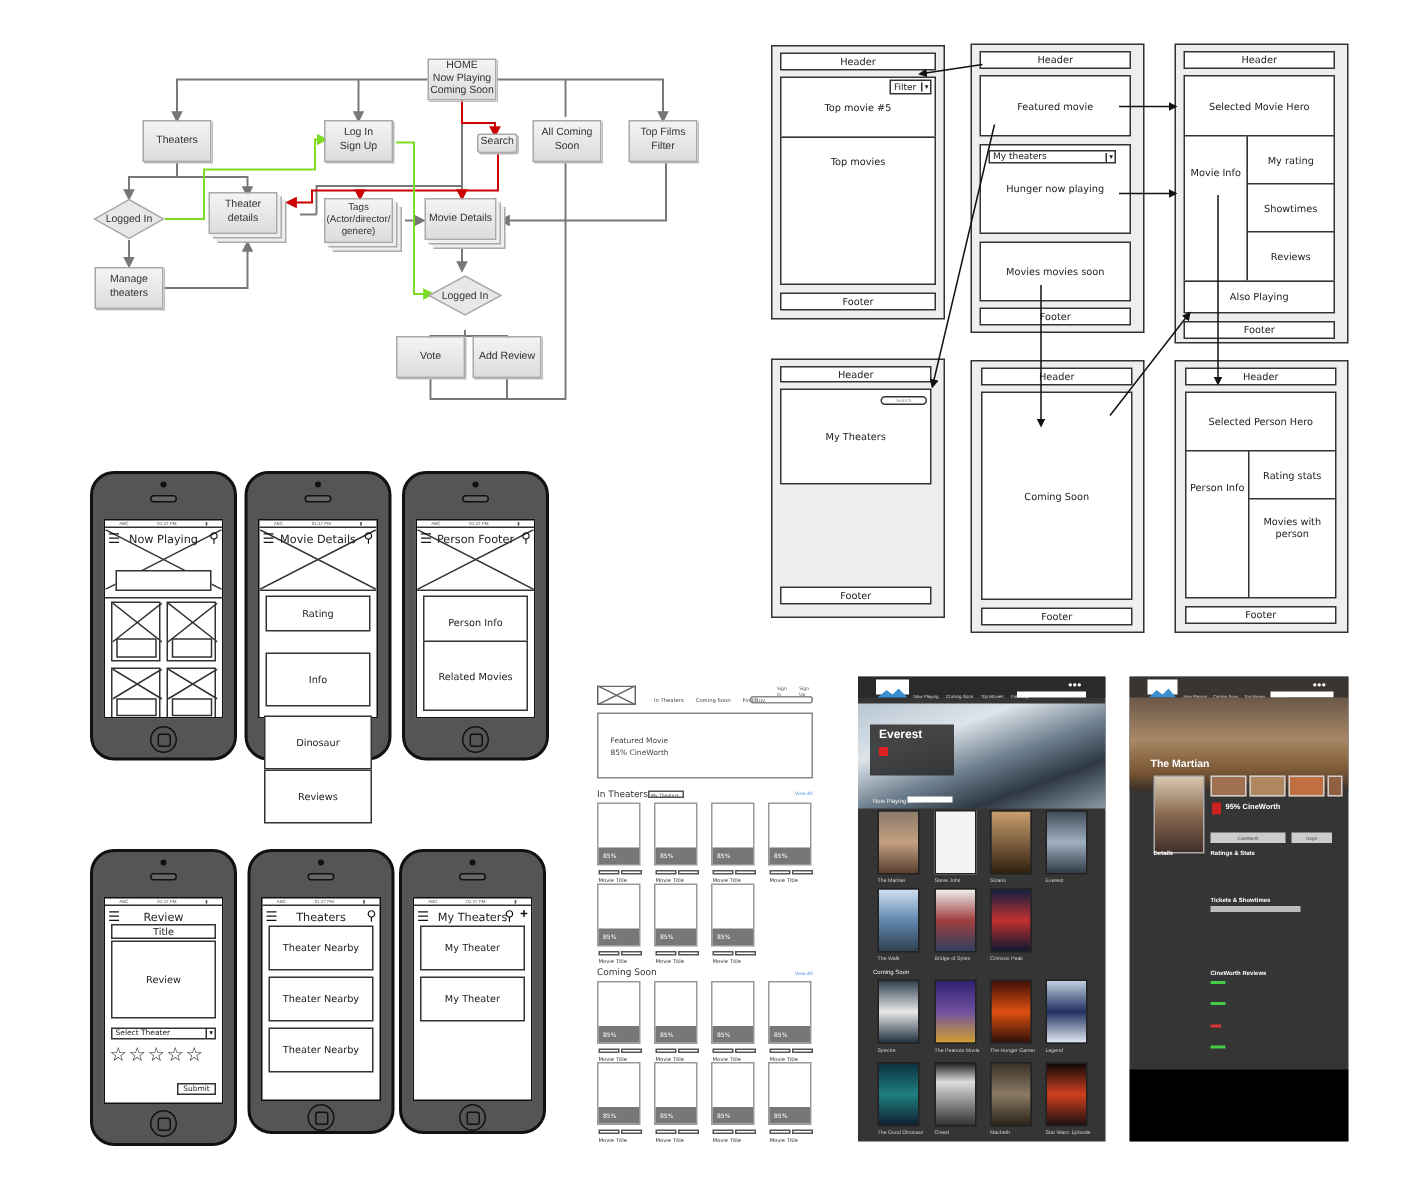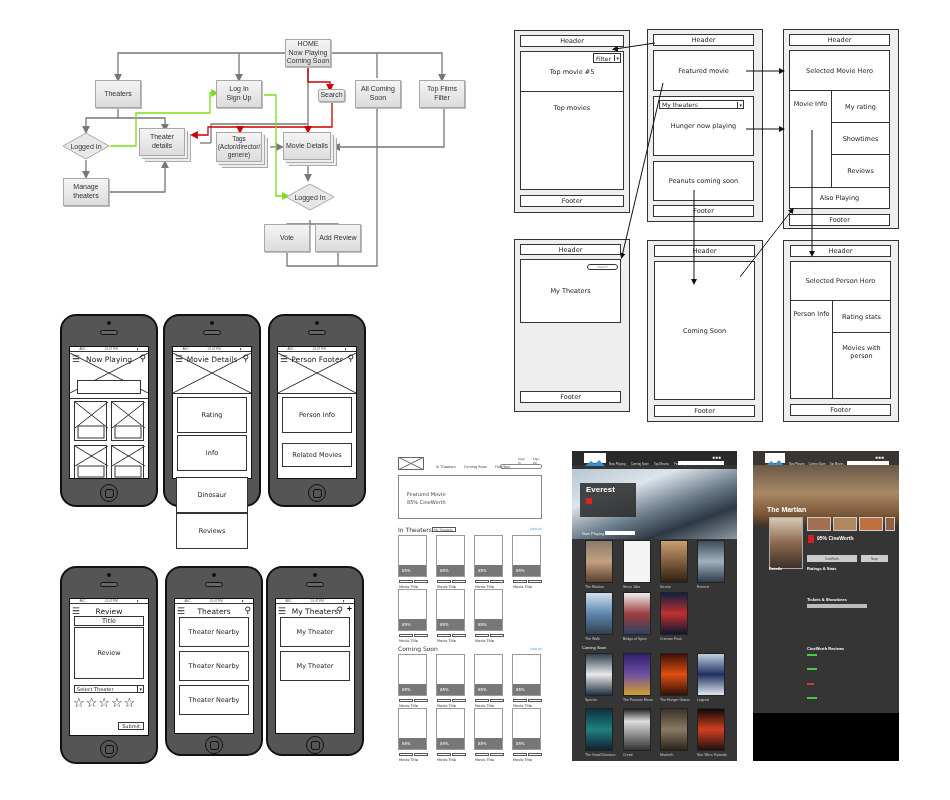--- a/index.html
+++ b/index.html
@@ -8,21 +8,21 @@
 
 .fc-box{position:absolute;background:linear-gradient(#f4f4f4,#dcdcdc);border:1px solid #a8a8a8;font-size:7px;color:#333;display:flex;align-items:center;justify-content:center;text-align:center;line-height:1.25;white-space:pre-line;box-shadow:1px 1px 0 #bbb}
 .fc-stack{box-shadow:2px 2px 0 #eee,3px 3px 0 #aaa,5px 5px 0 #eee,6px 6px 0 #aaa}
 .fc-diamond{position:absolute;display:flex;align-items:center;justify-content:center;font-size:7px;color:#333}
 .fc-diamond svg{position:absolute;left:0;top:0}
 .fc-diamond span{position:relative}
 
 .wf{position:absolute;background:#eee;border:1.5px solid #333}
 .wf-b{position:absolute;background:#fff;border:1.3px solid #333;font-family:"DejaVu Sans",sans-serif;font-size:6.5px;color:#222;display:flex;align-items:center;justify-content:center;text-align:center}
 .wf-b.top{align-items:flex-start;padding-top:12px}
-.wf-b.tl{align-items:flex-start;padding-top:9px}
+.wf-b.tl{align-items:flex-start;padding-top:20px}
 
 .phone{position:absolute;width:98px;height:193px;background:#555;border:2px solid #111;border-radius:16px}
 .phone .spk{position:absolute;left:38px;top:14px;width:18px;height:5px;border:1.5px solid #111;border-radius:4px;background:#666}
 .phone .cam{position:absolute;left:45px;top:5px;width:4px;height:4px;border-radius:50%;background:#111}
 .phone .scr{position:absolute;left:7px;top:30px;width:80px;height:133px;background:#fff;border:1.5px solid #111;overflow:hidden}
 .phone .home{position:absolute;left:38px;top:168px;width:18px;height:18px;border:1.5px solid #111;border-radius:50%}
 .phone .home:after{content:"";position:absolute;left:4px;top:4px;width:7px;height:7px;border:1.2px solid #111;border-radius:2px}
 .sbar{position:absolute;left:0;top:0;width:100%;height:5px;border-bottom:1px solid #333;font-size:3px;color:#555;display:flex;justify-content:space-around;align-items:center}
 .ph-title{position:absolute;left:0;top:6px;width:100%;text-align:center;font-family:"DejaVu Sans",sans-serif;font-size:7.5px;color:#222}
 .ph-ico{position:absolute;font-size:9px;color:#111;top:4px;line-height:1}
@@ -134,21 +134,21 @@
 </div>
 
 <div class="wf" style="left:647px;top:29px;width:116px;height:193px">
   <div class="wf-b" style="left:5px;top:4px;width:101px;height:12px">Header</div>
   <div class="wf-b" style="left:5px;top:20px;width:101px;height:41px">Featured movie</div>
   <div class="wf-b" style="left:5px;top:66px;width:101px;height:60px">Hunger now playing</div>
   <div class="wf-b" style="left:11px;top:70px;width:85px;height:9px;justify-content:flex-start;padding-left:2px;font-size:6px">
         <span>My theaters</span>
         <span style="margin-left:auto;border-left:1px solid #333;padding:0 1px;font-size:5px">▾</span>
       </div>
-  <div class="wf-b" style="left:5px;top:131px;width:101px;height:40px">Peanuts coming soon</div>
+  <div class="wf-b" style="left:5px;top:131px;width:101px;height:40px">Movies movies soon</div>
   <div class="wf-b" style="left:5px;top:175px;width:101px;height:12px">Footer</div>
 </div>
 
 <div class="wf" style="left:783px;top:29px;width:116px;height:200px">
   <div class="wf-b" style="left:5px;top:4px;width:101px;height:12px">Header</div>
   <div class="wf-b" style="left:5px;top:20px;width:101px;height:41px">Selected Movie Hero</div>
   <div class="wf-b tl" style="left:5px;top:60px;width:43px;height:98px">Movie Info</div>
   <div class="wf-b" style="left:47px;top:60px;width:59px;height:33px">My rating</div>
   <div class="wf-b" style="left:47px;top:92px;width:59px;height:33px">Showtimes</div>
   <div class="wf-b" style="left:47px;top:124px;width:59px;height:34px">Reviews</div>
@@ -251,21 +251,21 @@
           <span>01:47 PM</span>
           <span>▮</span>
         </div>
     <svg class="abs" style="left:0;top:6px" width="78" height="40">
           <path d="M0,0 L78,40 M78,0 L0,40" stroke="#333" fill="none"></path>
         </svg>
     <span class="ph-ico" style="left:2px;top:8px">☰</span>
     <div class="ph-title" style="top:8px">Movie Details</div>
     <span class="ph-ico" style="right:2px;top:7px">⚲</span>
     <div class="abs" style="left:0;top:46px;width:78px;height:1px;background:#333"></div>
-    <div class="ph-card" style="top:50px;height:36px">Rating</div>
+    <div class="ph-card" style="top:50px;height:24px">Rating</div>
     <div class="ph-card" style="top:88px;height:36px">Info</div>
   </div>
   <div class="home"></div>
 </div>
 <div class="ph-card" style="left:176px;top:477px;width:72px;height:36px;z-index:2">Dinosaur</div>
 <div class="ph-card" style="left:176px;top:513px;width:72px;height:36px">Reviews</div>
 
 <div class="phone" style="left:268px;top:314px">
   <div class="cam"></div>
       <div class="spk"></div>
@@ -276,21 +276,21 @@
           <span>▮</span>
         </div>
     <svg class="abs" style="left:0;top:6px" width="78" height="40">
           <path d="M0,0 L78,40 M78,0 L0,40" stroke="#333" fill="none"></path>
         </svg>
     <span class="ph-ico" style="left:2px;top:8px">☰</span>
     <div class="ph-title" style="top:8px">Person Footer</div>
     <span class="ph-ico" style="right:2px;top:7px">⚲</span>
     <div class="abs" style="left:0;top:46px;width:78px;height:1px;background:#333"></div>
     <div class="ph-card" style="top:50px;height:36px">Person Info</div>
-    <div class="ph-card" style="top:96px;height:24px">Related Movies</div>
+    <div class="ph-card" style="top:80px;height:47px">Related Movies</div>
   </div>
   <div class="home"></div>
 </div>
 
 <div class="phone" style="left:60px;top:566px;height:198px">
   <div class="cam"></div>
       <div class="spk"></div>
   <div class="scr" style="height:138px">
     <div class="sbar">
           <span>ABC</span>

